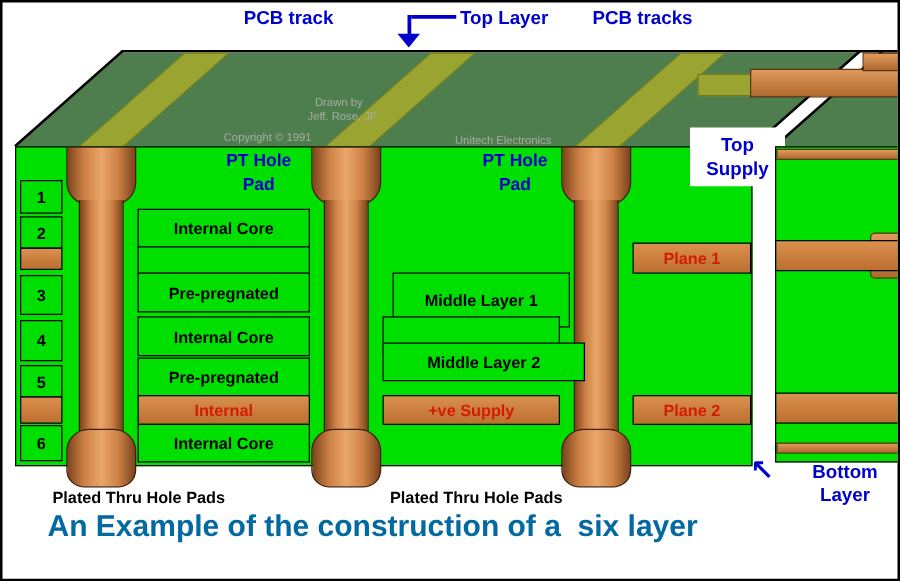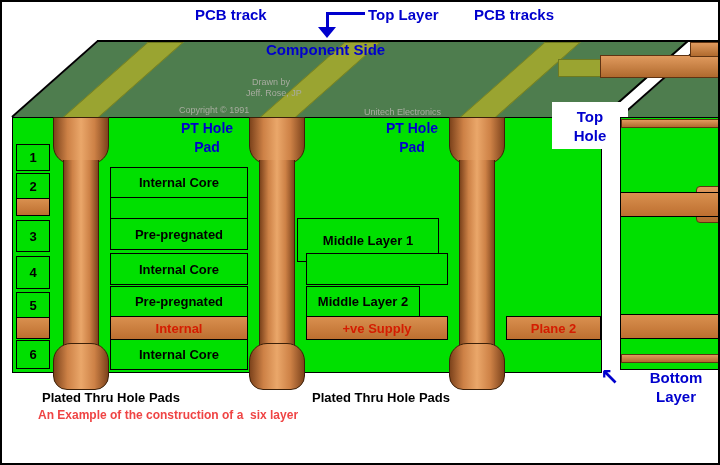--- a/index.html
+++ b/index.html
@@ -34,21 +34,21 @@
            box-sizing:border-box;border-radius:0 0 18px 18px;}
   .barrel{position:absolute;top:158px;width:36px;height:186px;box-sizing:border-box;
           border-left:1px solid #3c2008;border-right:1px solid #3c2008;}
   .pad-bot{position:absolute;top:341px;width:56px;height:47px;border:1px solid #3c2008;
            box-sizing:border-box;border-radius:18px 18px 14px 14px;}
   .arrow-shaft{position:absolute;background:#0000cd;}
   .arr-head{position:absolute;width:0;height:0;border-left:9px solid transparent;
             border-right:9px solid transparent;border-top:11px solid #0000cd;}
   .nw-arrow{position:absolute;color:#0000cd;font-weight:bold;font-size:23px;
             font-family:"DejaVu Sans",sans-serif;line-height:23px;}
-  .cap{position:absolute;color:#ef4444;font-weight:bold;font-size:12px;white-space:pre;}
+  .cap{position:absolute;color:#0369a1;font-weight:bold;font-size:24px;white-space:pre;}
   .black-lbl{position:absolute;color:#000;font-weight:bold;font-size:13px;}
 </style>
 </head>
 <body>
 
 <div class="stage">
 
   <div class="surf" style="left:10px;top:40px;width:680px;height:76px;clip-path:polygon(86px 0,676px 0,590px 76px,0 76px);"></div>
   <div class="surf" style="left:618px;top:40px;width:102px;height:76px;clip-path:polygon(86px 0,102px 0,102px 76px,0 76px);"></div>
   <div class="edge-line" style="left:95px;top:38px;width:625px;"></div>
@@ -65,21 +65,20 @@
 
   <span class="wm" style="left:250px;top:65px;">Drawn by</span>
   <span class="wm" style="left:244px;top:76px;">Jeff. Rose, JP</span>
   <span class="wm" style="left:177px;top:93px;">Copyright © 1991</span>
   <span class="wm" style="left:362px;top:95px;">Unitech Electronics</span>
   <span class="wm" style="left:394px;top:106px;">Pty. Ltd.</span>
 
   <span class="abs blue lbl15" style="left:193px;top:4px;">PCB track</span>
   <span class="abs blue lbl15" style="left:366px;top:4px;">Top Layer</span>
   <span class="abs blue lbl15" style="left:472px;top:4px;">PCB tracks</span>
-  <span class="abs blue lbl15" style="left:264px;top:39px;">Component Side</span>
 
   <div class="arrow-shaft" style="left:327px;top:10px;width:36px;height:3px;"></div>
   <div class="arrow-shaft" style="left:324px;top:10px;width:3px;height:16px;"></div>
   <div class="arr-head" style="left:316px;top:25px;"></div>
 
   <div class="front" style="left:10px;top:115px;width:590px;height:256px;"></div>
 
   <div class="box" style="left:14px;top:142px;width:34px;height:27px;">
       <span>1</span>
     </div>
@@ -126,42 +125,45 @@
   <div class="box" style="left:108px;top:284px;width:138px;height:31px;">
       <span>Pre-pregnated</span>
     </div>
   <div class="box cu-box" style="left:108px;top:314px;width:138px;height:24px;">
       <span>Internal</span>
     </div>
   <div class="box" style="left:108px;top:337px;width:138px;height:31px;">
       <span>Internal Core</span>
     </div>
 
-  <div class="box" style="left:295px;top:216px;width:142px;height:44px;">
+  <div class="box" style="left:312px;top:216px;width:142px;height:44px;">
       <span>Middle Layer 1</span>
     </div>
   <div class="box" style="left:304px;top:251px;width:142px;height:32px;"></div>
-  <div class="box" style="left:304px;top:284px;width:114px;height:31px;">
+  <div class="box" style="left:304px;top:272px;width:162px;height:31px;">
       <span>Middle Layer 2</span>
     </div>
   <div class="box cu-box" style="left:304px;top:314px;width:142px;height:24px;">
       <span>+ve Supply</span>
     </div>
 
+  <div class="box cu-box" style="left:504px;top:192px;width:95px;height:25px;">
+      <span>Plane 1</span>
+    </div>
   <div class="box cu-box" style="left:504px;top:314px;width:95px;height:24px;">
       <span>Plane 2</span>
     </div>
 
   <div class="abs blue ml" style="left:158px;top:117px;width:94px;font-size:14px;">PT Hole
 Pad</div>
   <div class="abs blue ml" style="left:363px;top:117px;width:94px;font-size:14px;">PT Hole
 Pad</div>
 
   <div class="abs blue ml" style="left:550px;top:100px;width:76px;height:47px;background:#fff;font-size:15px;display:flex;align-items:center;justify-content:center;">Top
-Hole</div>
+Supply</div>
 
   <div class="front" style="left:618px;top:115px;width:102px;height:253px;"></div>
   <div class="abs cu-flat" style="left:619px;top:117px;width:100px;height:9px;"></div>
   <div class="abs cu-flat" style="left:694px;top:184px;width:26px;height:37px;border-radius:4px;"></div>
   <div class="box cu-box" style="left:618px;top:190px;width:102px;height:25px;"></div>
   <div class="box cu-box" style="left:618px;top:312px;width:102px;height:25px;"></div>
   <div class="abs cu-flat" style="left:619px;top:352px;width:100px;height:9px;"></div>
 
   <span class="black-lbl" style="left:40px;top:388px;">Plated Thru Hole Pads</span>
   <span class="black-lbl" style="left:310px;top:388px;">Plated Thru Hole Pads</span>

